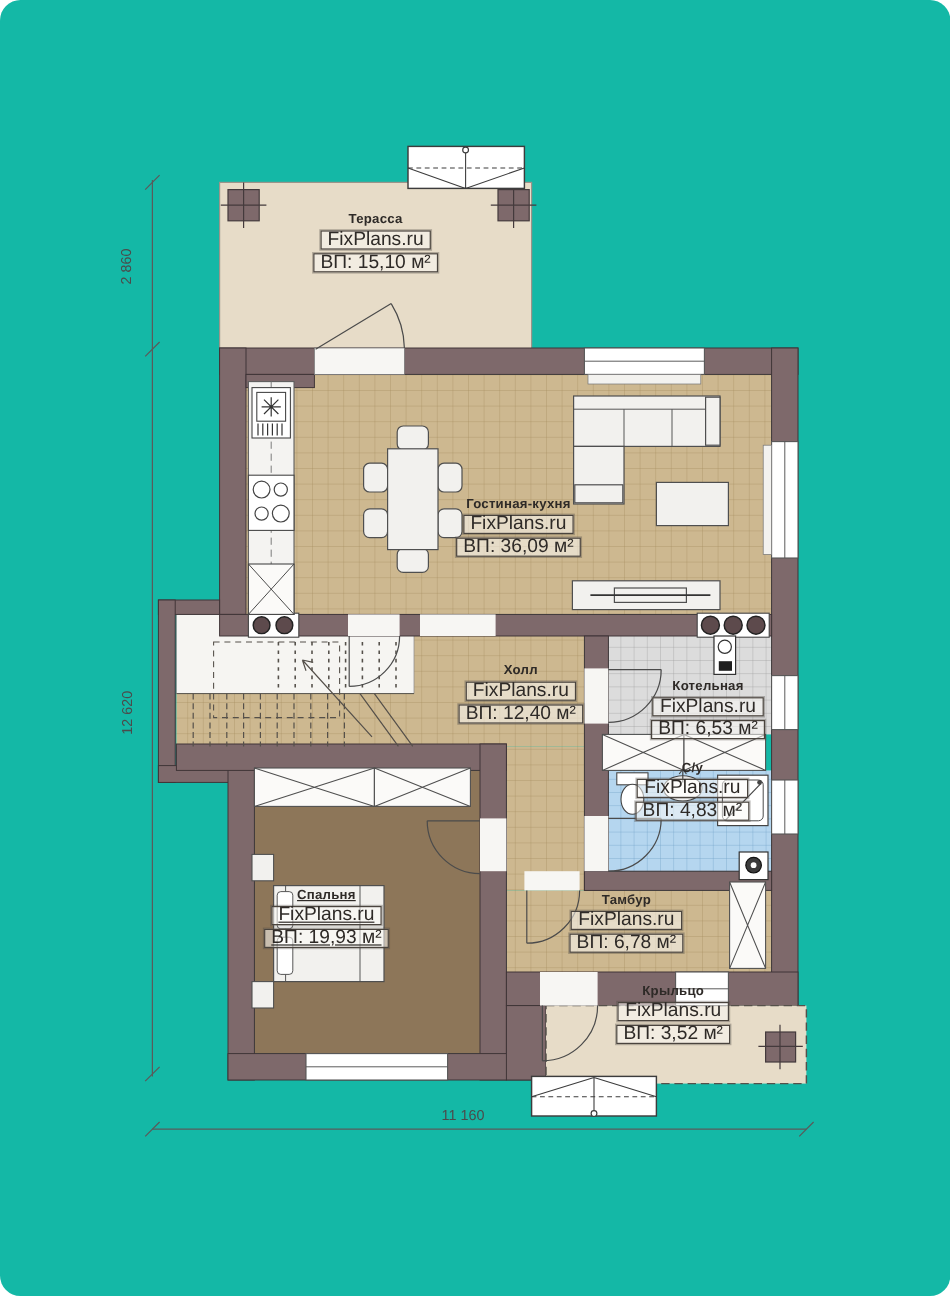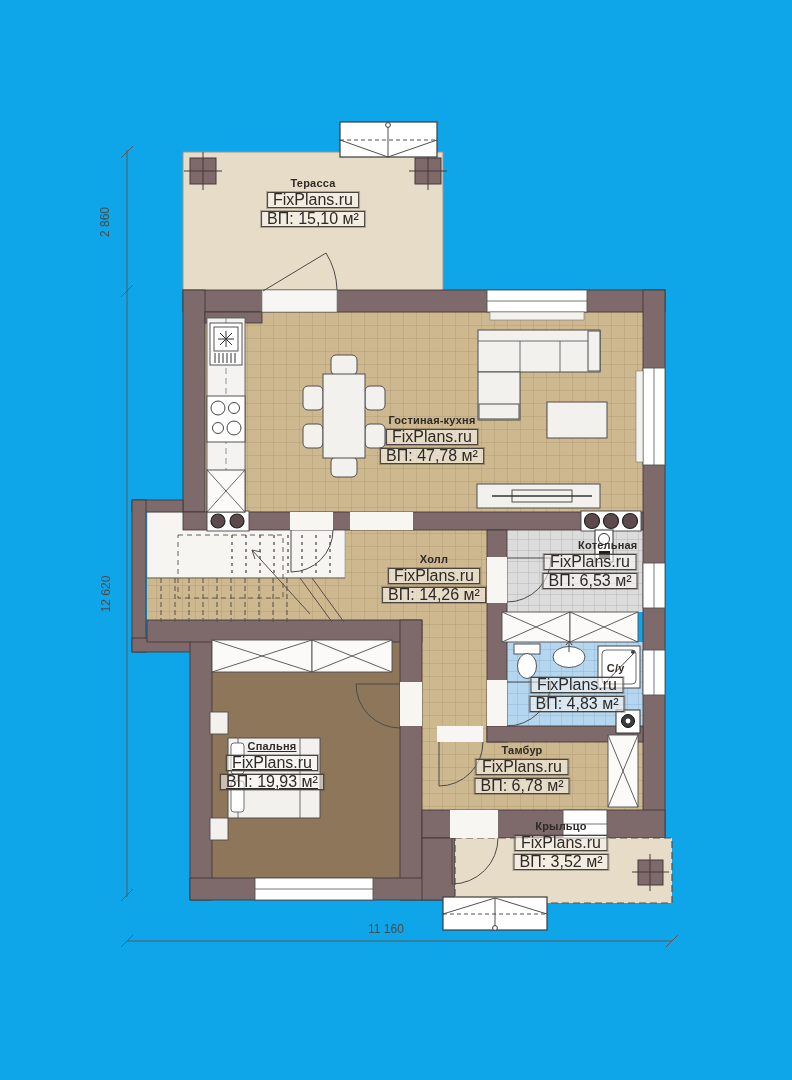--- a/index.html
+++ b/index.html
@@ -1,17 +1,17 @@
 <!DOCTYPE html>
 <html><head>
 <meta charset="utf-8">
 <style>
   html,body{margin:0;padding:0;background:#ffffff;}
-  .plan{position:relative;width:792px;height:1080px;background:#0ea5e9;
-        font-family:"Liberation Sans",sans-serif;overflow:hidden;}
+  .plan{position:relative;width:792px;height:1080px;background:#14b8a6;
+        font-family:"Liberation Sans",sans-serif;overflow:hidden;border-radius:17px;}
   .plan svg{position:absolute;left:0;top:0;}
   .room-label{position:absolute;text-align:center;color:#2e2a27;z-index:5;transform:translateX(-50%);}
   .room-name{font-weight:bold;font-size:11px;letter-spacing:.2px;white-space:nowrap;}
   .label-box{display:block;border:1px solid #4a443e;outline:1px solid rgba(74,68,62,.35);
              padding:0 5px;font-size:16px;line-height:14px;background:rgba(252,250,245,.55);
              margin:3px auto 0;width:max-content;white-space:nowrap;color:#2e2a27;}
   .dim-label{position:absolute;font-size:12px;color:#4b4b4b;z-index:4;white-space:nowrap;}
   .dim-vert{transform:rotate(-90deg);transform-origin:center;}
 </style>
 </head>
@@ -293,36 +293,36 @@
 
 <div class="room-label" style="left:313px;top:177px;">
   <div class="room-name">Терасса</div>
   <span class="label-box">FixPlans.ru</span>
   <span class="label-box">ВП: 15,10 м²</span>
 </div>
 
 <div class="room-label" style="left:432px;top:414px;">
   <div class="room-name">Гостиная-кухня</div>
   <span class="label-box">FixPlans.ru</span>
-  <span class="label-box">ВП: 47,78 м²</span>
+  <span class="label-box">ВП: 36,09 м²</span>
 </div>
 
 <div class="room-label" style="left:434px;top:553px;">
   <div class="room-name">Холл</div>
   <span class="label-box">FixPlans.ru</span>
-  <span class="label-box">ВП: 14,26 м²</span>
-</div>
-
-<div class="room-label" style="left:590px;top:539px;text-align:right;">
+  <span class="label-box">ВП: 12,40 м²</span>
+</div>
+
+<div class="room-label" style="left:590px;top:566px;">
   <div class="room-name">Котельная</div>
   <span class="label-box">FixPlans.ru</span>
   <span class="label-box">ВП: 6,53 м²</span>
 </div>
 
-<div class="room-label" style="left:577px;top:662px;text-align:right;">
+<div class="room-label" style="left:577px;top:634px;">
   <div class="room-name">С/у</div>
   <span class="label-box">FixPlans.ru</span>
   <span class="label-box">ВП: 4,83 м²</span>
 </div>
 
 <div class="room-label" style="left:522px;top:744px;">
   <div class="room-name">Тамбур</div>
   <span class="label-box">FixPlans.ru</span>
   <span class="label-box">ВП: 6,78 м²</span>
 </div>

